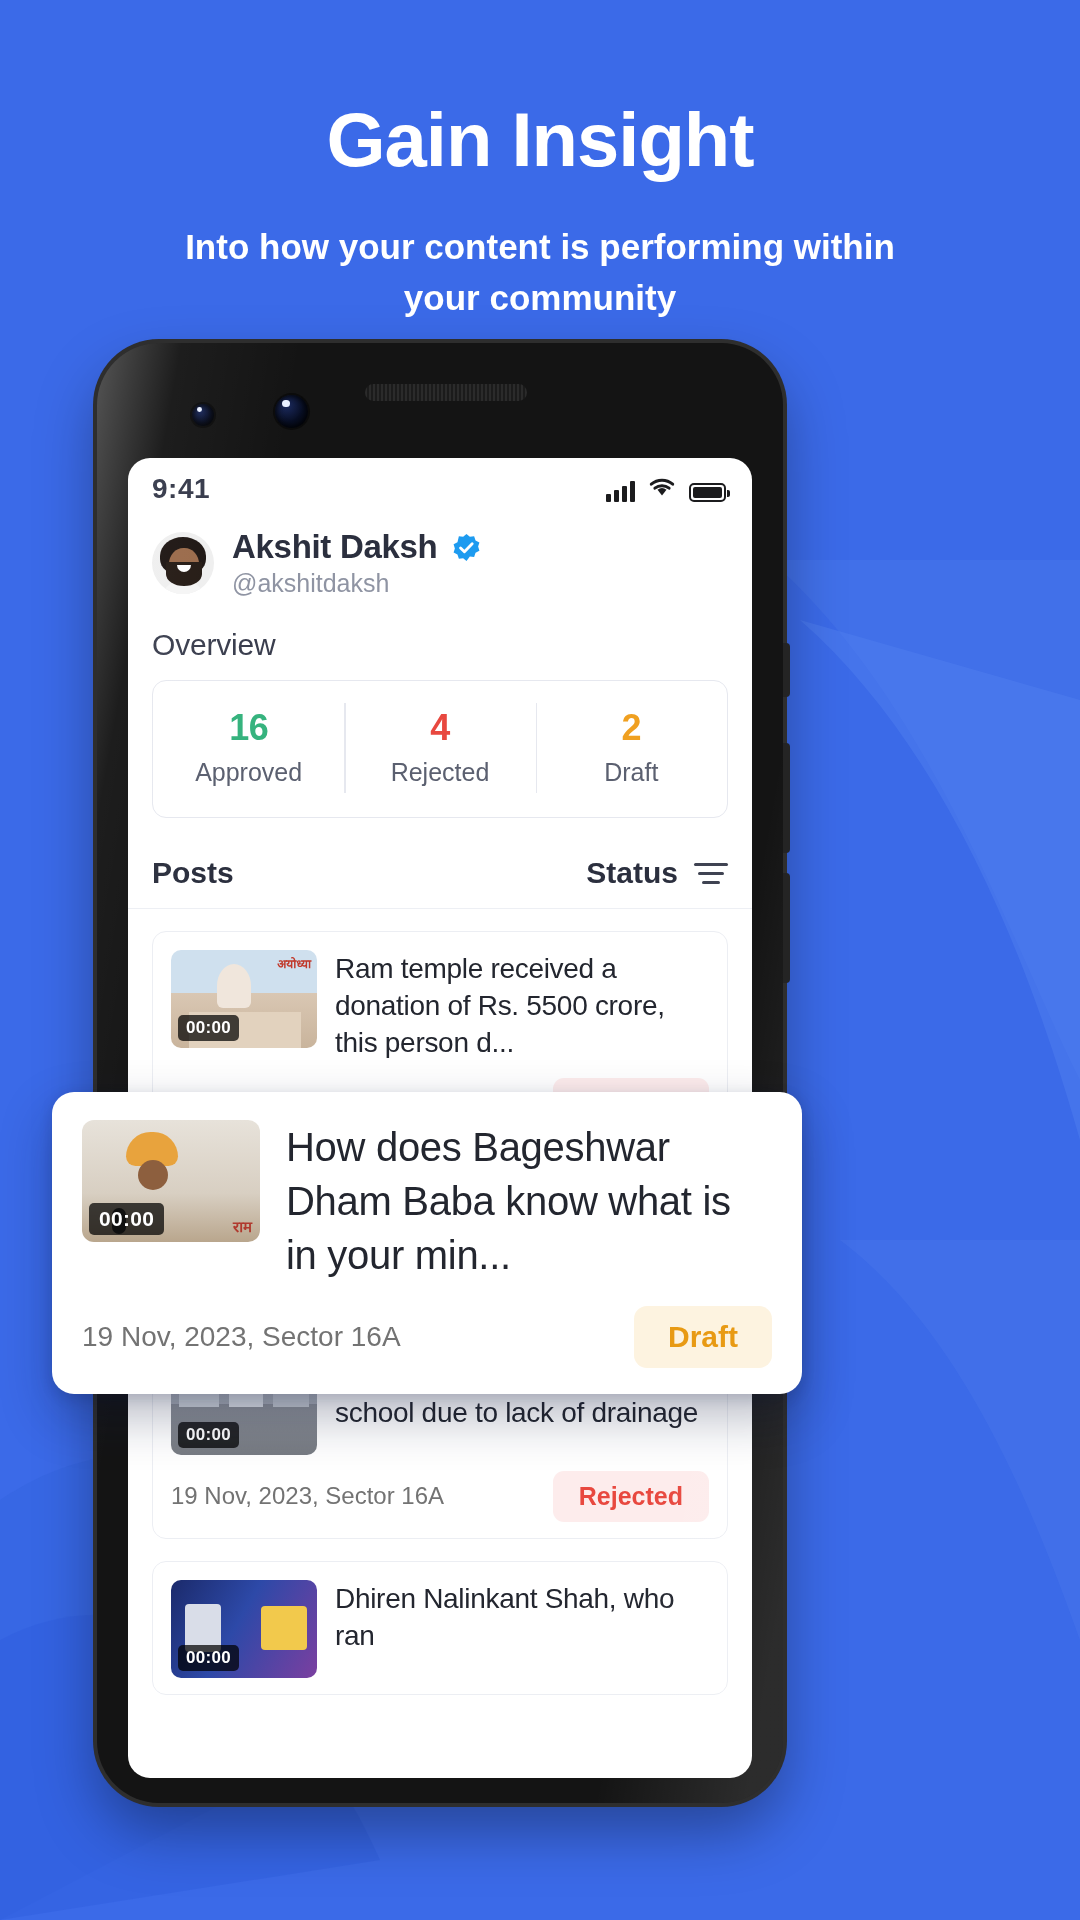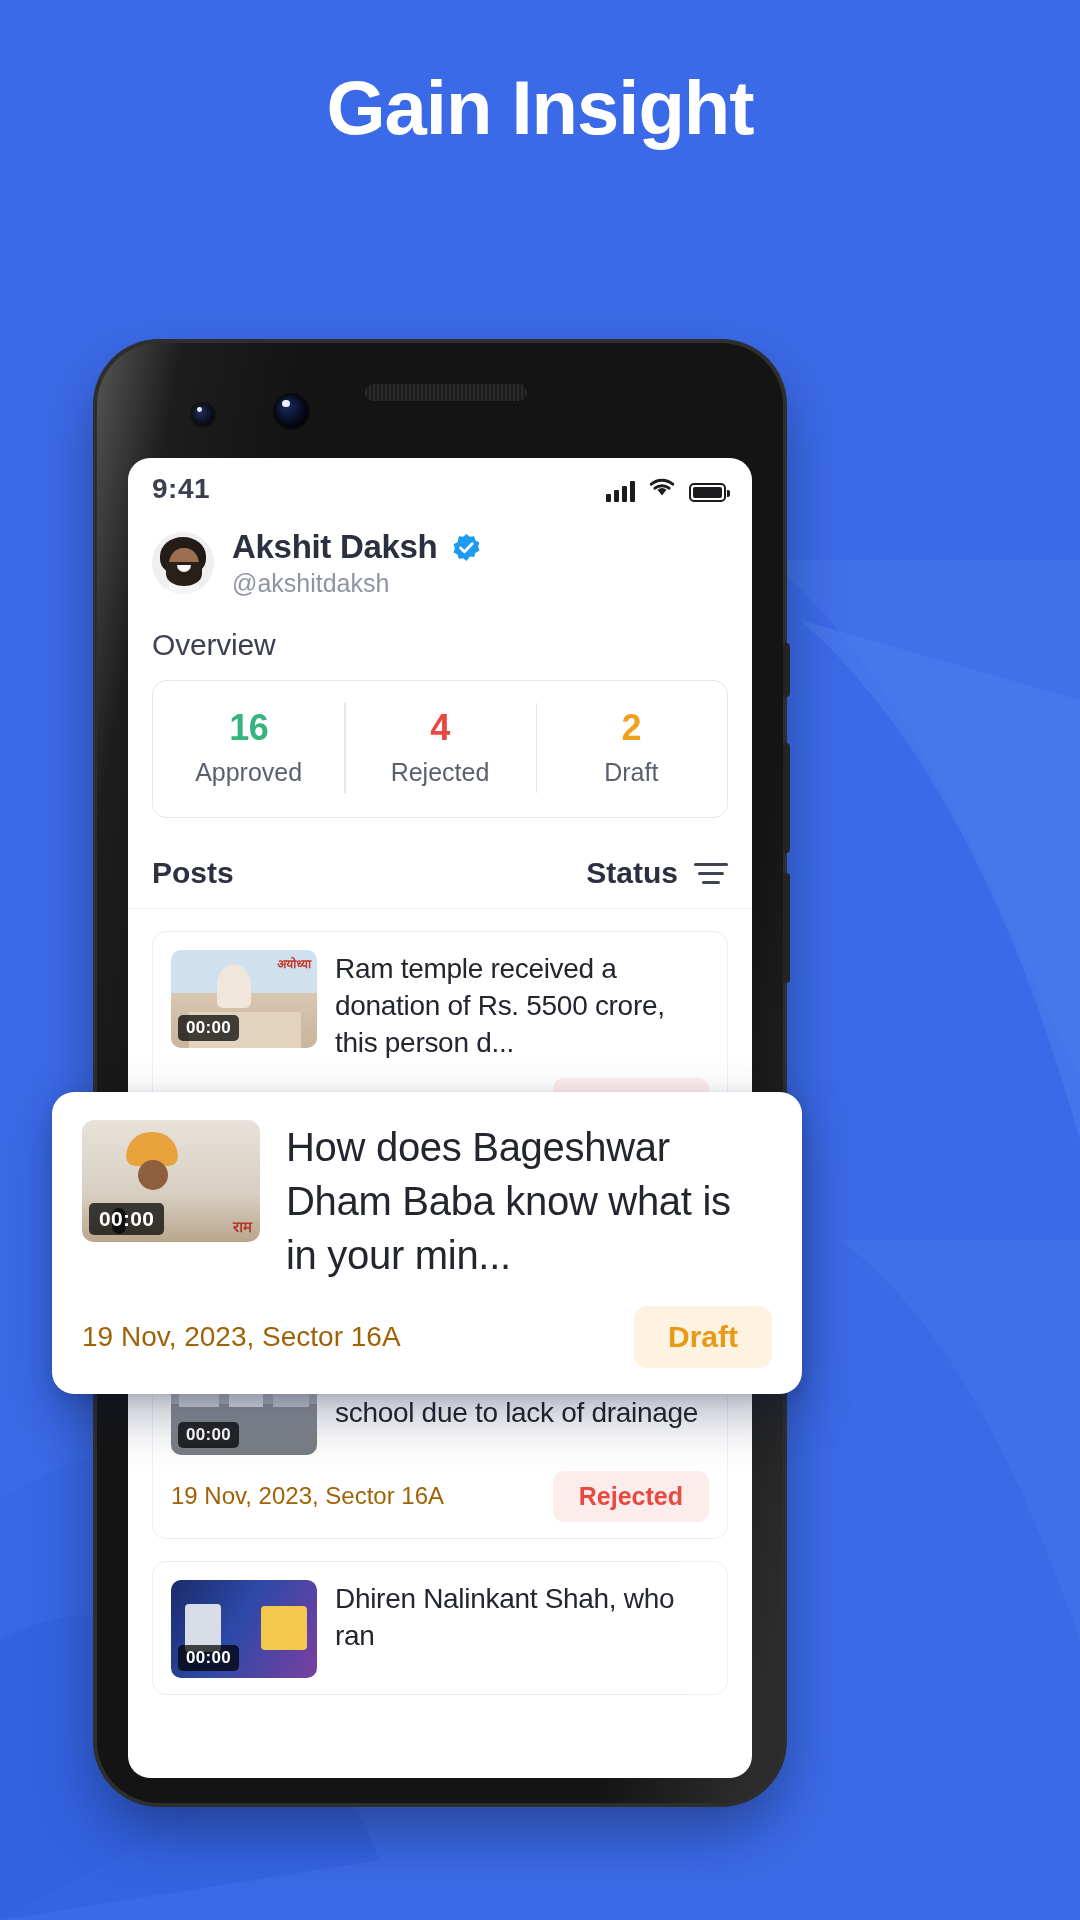--- a/index.html
+++ b/index.html
@@ -9,21 +9,21 @@
     background:#3b6ae8;
     position:relative;
     overflow:hidden;
   }
   
   .bg-deco { position:absolute; inset:0; overflow:hidden; pointer-events:none; }
   .bg-deco svg { position:absolute; }
   
   .headline-wrap {
     position:absolute; top:0; left:0; width:1080px;
-    padding-top:68px; text-align:center; z-index:5;
+    padding-top:100px; text-align:center; z-index:5;
   }
   .headline {
     color:#ffffff; font-size:76px; font-weight:bold;
     letter-spacing:-1px; line-height:1.05;
   }
   .subhead {
     color:#ffffff; font-size:35px; font-weight:bold;
     line-height:1.45; margin-top:42px;
     max-width:760px; margin-left:auto; margin-right:auto;
   }
@@ -152,21 +152,21 @@
     background:rgba(0,0,0,.72); color:#fff; font-size:17px; font-weight:bold;
     padding:3px 8px; border-radius:5px; letter-spacing:.3px;
   }
   .post-title {
     font-size:28px; color:#23262f; line-height:1.33; letter-spacing:-.3px;
     overflow:hidden;
   }
   .post-bot {
     display:flex; align-items:center; justify-content:space-between; margin-top:16px;
   }
-  .post-meta { font-size:24px; color:#a16207; }
+  .post-meta { font-size:24px; color:#737373; }
   .badge {
     font-size:25px; font-weight:bold; padding:11px 26px; border-radius:11px;
   }
   .badge.rejected { color:#e8483f; background:#fdecec; }
   .badge.draft { color:#e89a14; background:#fdf3e0; }
   
   .t-temple { background:linear-gradient(180deg,#cfe0ee 0%,#cfe0ee 44%,#d9c7b3 44%,#c9b49c 100%); }
   .t-temple .dome { position:absolute; left:46px; top:14px; width:34px; height:44px;
     background:#f0e6dc; border-radius:50% 50% 6px 6px; }
   .t-temple .base { position:absolute; left:18px; bottom:0; width:112px; height:36px; background:#e2d2be; }
@@ -211,20 +211,21 @@
     <path d="M770 560 C 930 700, 1010 940, 1080 1080 L1080 560 Z" fill="#4775ea" opacity=".55"></path>
     <path d="M800 620 C 960 760, 1040 1000, 1080 1140 L1080 700 Z" fill="#5281ef" opacity=".45"></path>
     <path d="M0 1500 C 180 1380, 330 1520, 420 1700 L0 1920 Z" fill="#3463e0" opacity=".5"></path>
     <path d="M840 1240 C 960 1330, 1030 1500, 1080 1640 L1080 1240 Z" fill="#4a79ec" opacity=".4"></path>
     <path d="M0 1640 C 150 1560, 300 1680, 380 1860 L0 1920 Z" fill="#2f5ede" opacity=".45"></path>
   </svg>
 </div>
 
 <div class="headline-wrap">
   <div class="headline">Gain Insight</div>
+  <div class="subhead">Into how your content is performing within your community</div>
 </div>
 
 <div class="phone">
   <div class="side-btn btn-a"></div>
   <div class="side-btn btn-b"></div>
   <div class="side-btn btn-c"></div>
   <div class="cam cam-1"></div>
   <div class="cam cam-2"></div>
   <div class="speaker"></div>
 

